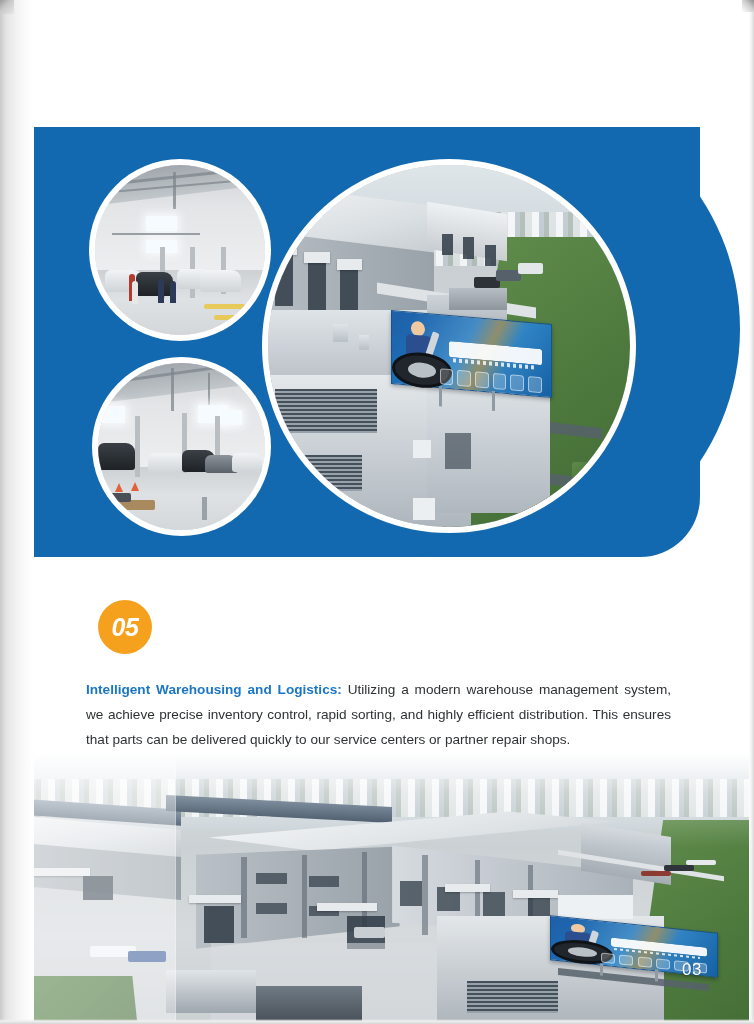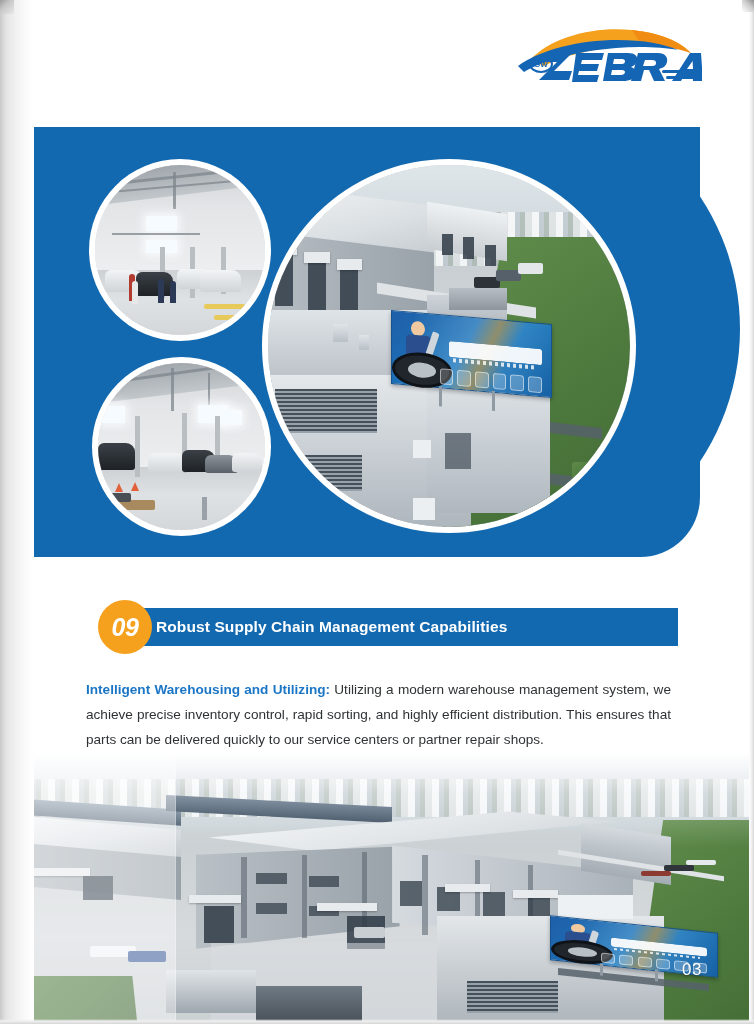--- a/index.html
+++ b/index.html
@@ -208,58 +208,20 @@
     position:absolute;right:52px;bottom:44px;z-index:30;
     color:#ffffff;font-size:17px;letter-spacing:.5px;
     text-shadow:0 1px 2px rgba(0,0,0,.25);
   }
 </style>
 </head>
 <body>
 
 <div id="page">
 
-  <div class="logo-wrap">
-    <svg viewBox="0 0 190 62" xmlns="http://www.w3.org/2000/svg" aria-hidden="true">
-
-      <path d="M18 34 C40 10 84 0 120 4 C150 7 168 16 178 26 C170 22 150 18 128 19
-               C96 20 56 27 32 40 Z" fill="#F5A11E"></path>
-      <path d="M120 4 C150 7 170 17 180 28 C172 23 150 20 130 20 Z" fill="#F08C12"></path>
-
-      <path d="M6 40 C28 24 66 14 106 14 C132 14 152 18 166 24
-               C150 21 126 20 104 22 C66 25 32 34 12 46 Z" fill="#1565B5"></path>
-
-      <g fill="#1565B5">
-
-        <path d="M30 27 h30 l-18 18 h18 l-3 9 H27 l18-18 H27 z"></path>
-
-        <path d="M64 27 h28 l-2 7 H70 l-1 4 h18 l-2 7 H67 l-1 4 h21 l-2 7 H60 z"></path>
-
-        <path d="M96 27 h20 c7 0 10 3 9 8 c-1 3 -3 5 -6 6 c3 1 5 3 4 7 c-1 5 -5 7 -12 7 H91 z
-                 M102 33 l-1 5 h9 c2 0 3 -1 3 -3 c0 -1 -1 -2 -3 -2z
-                 M100 44 l-1 5 h10 c2 0 4 -1 4 -3 c0 -1 -1 -2 -3 -2z"></path>
-
-        <path d="M126 27 h20 c7 0 10 4 9 9 c-1 4 -4 6 -8 7 l6 12 h-11 l-5 -11 h-5 l-3 11 h-10 z
-                 M133 34 l-2 6 h9 c3 0 4 -1 4 -3 c0 -2 -1 -3 -4 -3z"></path>
-
-        <path d="M160 55 l18 -28 h11 l2 28 h-10 l-0.3 -5 h-9 l-2.7 5z
-                 M175 43 h6 l-0.4 -8z"></path>
-      </g>
-
-      <g fill="#1565B5">
-        <rect x="150" y="44" width="34" height="3" rx="1.5"></rect>
-        <rect x="154" y="50" width="30" height="3" rx="1.5"></rect>
-      </g>
-
-      <g>
-        <ellipse cx="29" cy="38" rx="11" ry="8" fill="none" stroke="#1565B5" stroke-width="2"></ellipse>
-        <text x="29" y="41" font-family="'Liberation Sans',sans-serif" font-size="8" font-weight="bold" fill="#1565B5" text-anchor="middle">GW</text>
-      </g>
-    </svg>
-  </div>
 
   <div class="hero">
     <div class="hero-shape">
       <div class="hero-slab-top"></div>
       <div class="hero-slab"></div>
       <div class="hero-disc"></div>
     </div>
   </div>
 
   <div class="ph circle-big">
@@ -389,29 +351,26 @@
       <div class="car g" style="left:64%;top:55%;width:20%;height:11%;"></div>
       <div class="car w" style="left:80%;top:54%;width:18%;height:11%;"></div>
       <div class="cone" style="left:10%;top:72%;"></div>
       <div class="cone" style="left:20%;top:71%;"></div>
       <div class="pallet" style="left:8%;top:82%;width:26%;height:6%;"></div>
       <div class="pallet" style="left:6%;top:78%;width:14%;height:5%;background:#4a4f55;"></div>
       <div class="lift" style="left:62%;top:80%;height:14%;background:#9aa1a8;"></div>
     </div>
   </div>
 
-  <div class="sec">
-    <div class="sec-title">Robust Supply Chain Management Capabilities</div>
-  </div>
   <div class="sec-badge">
-    <span>09</span>
+    <span>05</span>
   </div>
 
   <p class="copy">
-    <b>Intelligent Warehousing and Utilizing:</b><span> Utilizing a modern warehouse management system, we achieve precise inventory control, rapid sorting, and highly efficient distribution. This ensures that parts can be delivered quickly to our service centers or partner repair shops.</span>
+    <b>Intelligent Warehousing and Logistics:</b><span> Utilizing a modern warehouse management system, we achieve precise inventory control, rapid sorting, and highly efficient distribution. This ensures that parts can be delivered quickly to our service centers or partner repair shops.</span>
   </p>
 
   <div class="bottom">
     <div class="bottom-inner">
       <div class="ar">
         <div class="haze"></div>
         <div class="town" style="top:9%;height:14%;"></div>
         <div class="ground"></div>
 
         <div class="grass" style="left:86%;top:24%;width:26%;height:80%;transform:skewX(-8deg);"></div>

